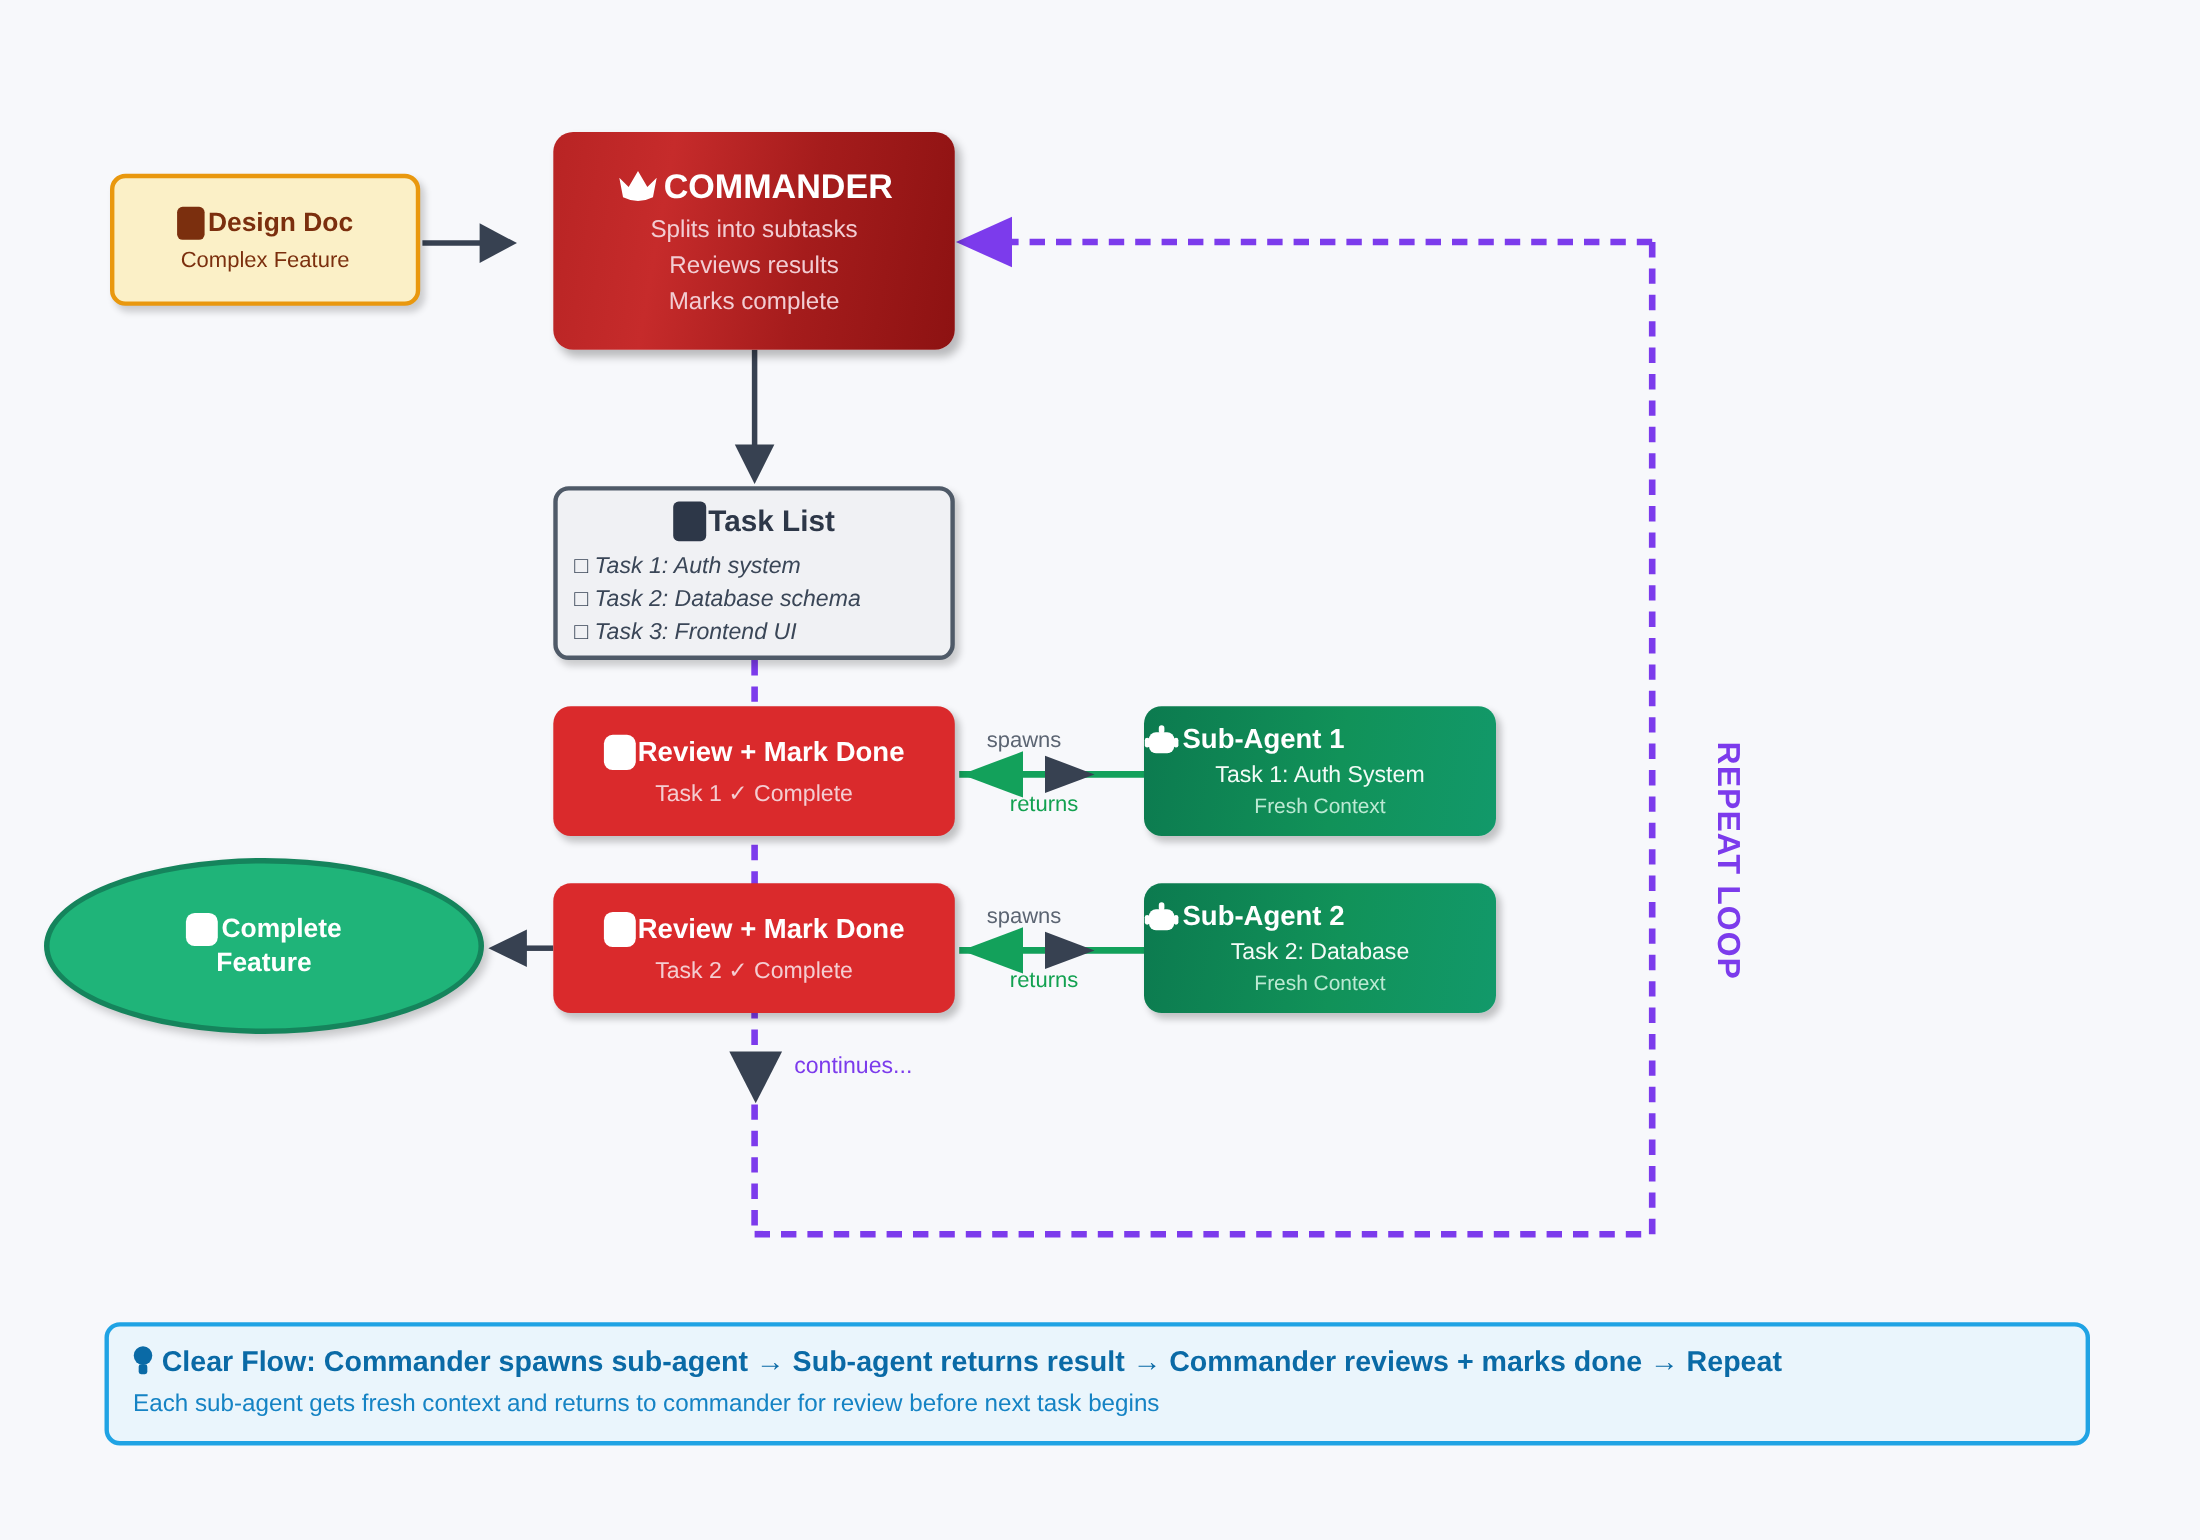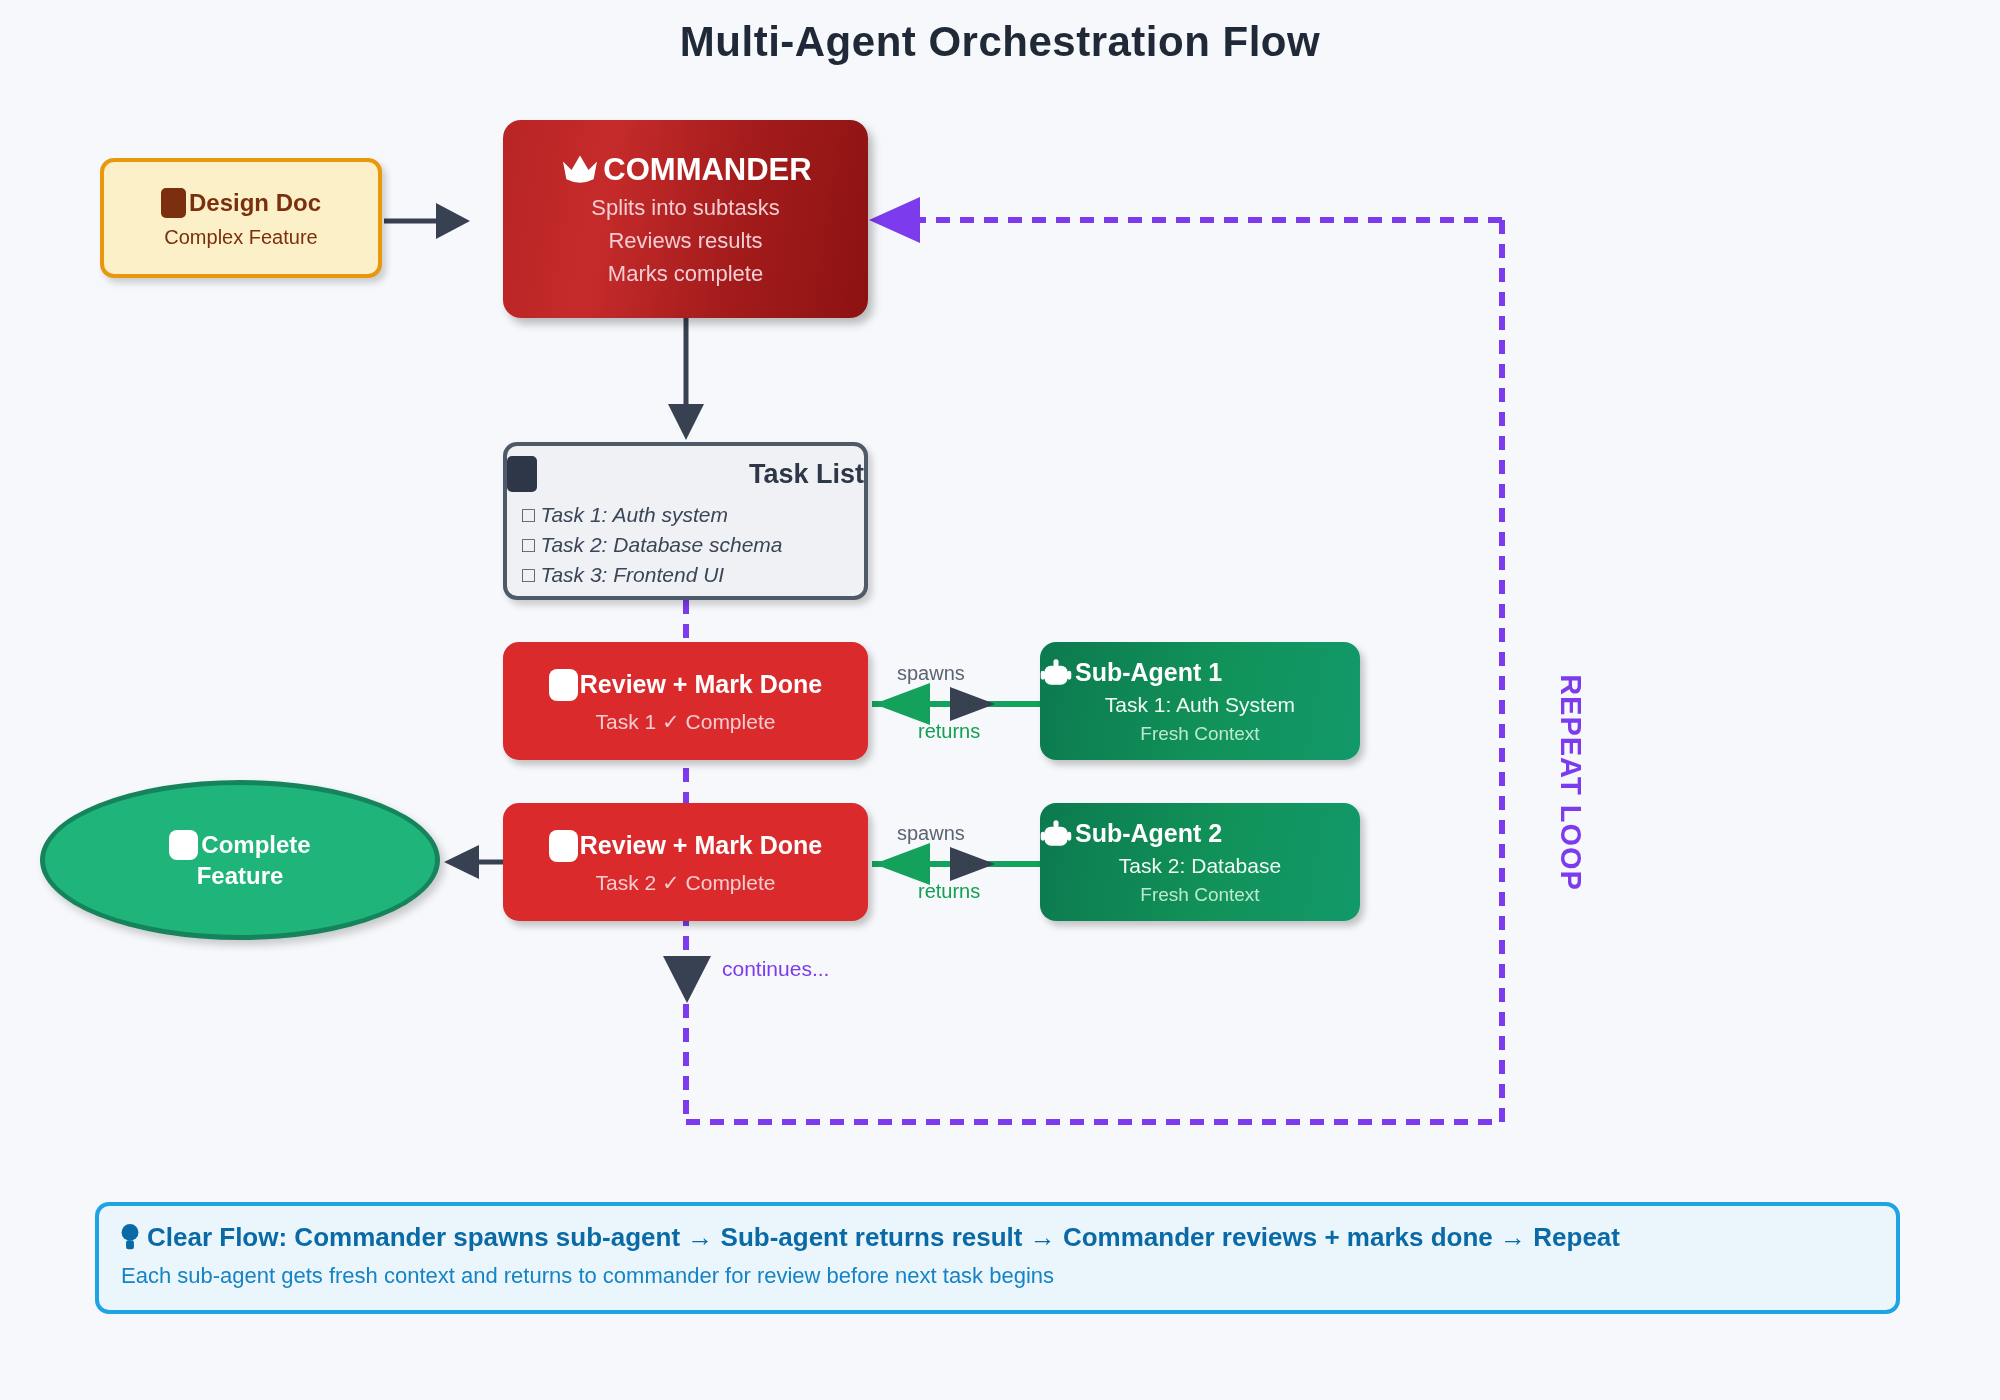--- a/index.html
+++ b/index.html
@@ -44,21 +44,21 @@
   .commander .b { font-size: 22px; color: #F2CDD3; }
   .crown-icon { width: 42px; height: 34px; margin-right: 2px; }
 
   
   .task-list {
     left: 503px; top: 442px; width: 365px; height: 158px;
     background: #F0F1F4; border: 4px solid #4F5A68; border-radius: 14px;
     box-shadow: 4px 5px 7px rgba(0,0,0,0.18);
     padding: 10px 0 0 0;
   }
-  .task-list .t { font-size: 27px; font-weight: bold; color: #2D3748; display: flex; align-items: center; justify-content: space-between; margin-bottom: 8px; }
+  .task-list .t { font-size: 27px; font-weight: bold; color: #2D3748; display: flex; align-items: center; justify-content: center; margin-bottom: 8px; }
   .tl-icon { display: inline-block; width: 30px; height: 36px; background: #2D3748; border-radius: 5px; margin-right: 2px; }
   .task-list .items { text-align: left; padding-left: 15px; }
   .task-list .items div { font-size: 21px; color: #3A4657; line-height: 30px; font-style: italic; }
 
   
   .review {
     width: 365px; height: 118px; left: 503px;
     background: #DA2A2C; border-radius: 16px;
     box-shadow: 4px 5px 7px rgba(0,0,0,0.22);
     display: flex; flex-direction: column; justify-content: center; gap: 9px;
@@ -150,21 +150,20 @@
       <polygon points="930,843 930,885 874,864" fill="#13A15B"></polygon>
       <polygon points="950,847 950,881 995,864" fill="#374151"></polygon>
     </g>
 
     <g>
       <line x1="503" y1="862" x2="478" y2="862" stroke="#374151" stroke-width="5"></line>
       <polygon points="479,845 479,879 444,862" fill="#374151"></polygon>
     </g>
   </svg>
 
-  <div class="page-title">Multi-Agent Orchestration Flow</div>
 
   <div class="node design-doc">
     <div class="t">
         <span class="doc-icon"></span>
         <span>Design Doc</span>
       </div>
     <div class="s">Complex Feature</div>
   </div>
 
   <div class="node commander">

